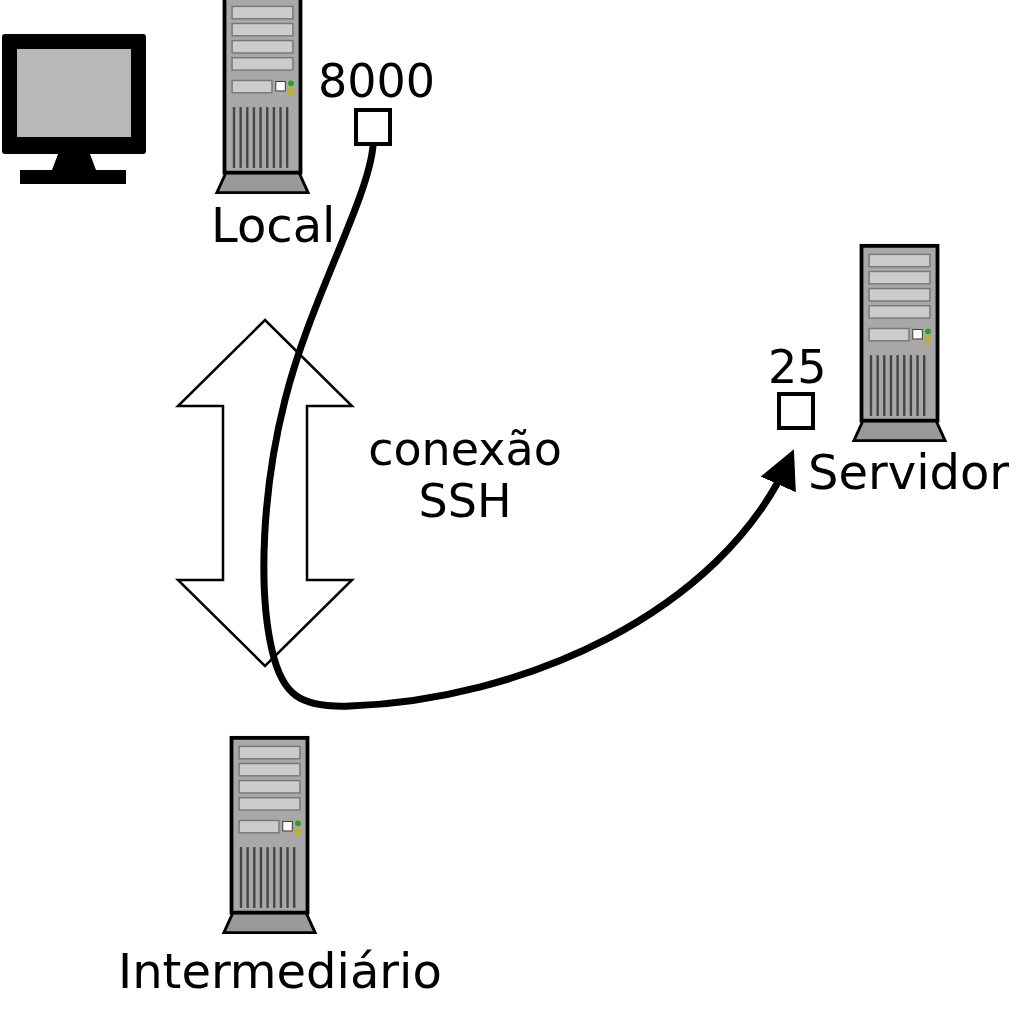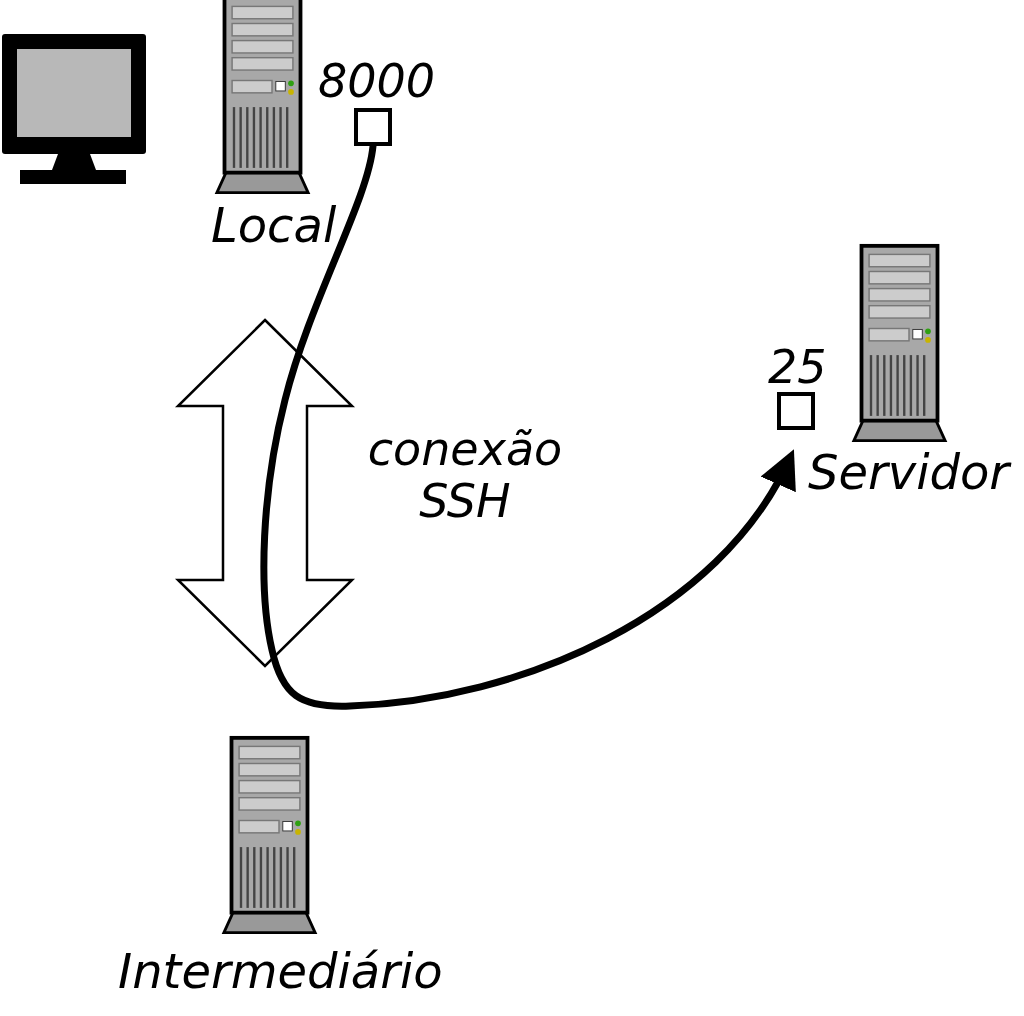--- a/index.html
+++ b/index.html
@@ -8,21 +8,20 @@
     background: #ffffff;
     width: 1024px;
     height: 1016px;
     font-family: "DejaVu Sans", sans-serif;
   }
   .canvas {
     position: relative;
     width: 1024px;
     height: 1016px;
     overflow: hidden;
-    font-style: italic;
   }
   svg { position: absolute; top: 0; left: 0; }
   text {
     fill: #000000;
     font-family: "DejaVu Sans", sans-serif;
   }
   .node-label { font-size: 48px; }
   .port-label { font-size: 46px; }
   .conn-label { font-size: 46px; text-anchor: middle; }
   .port-box { fill: #ffffff; stroke: #000000; stroke-width: 4; }

